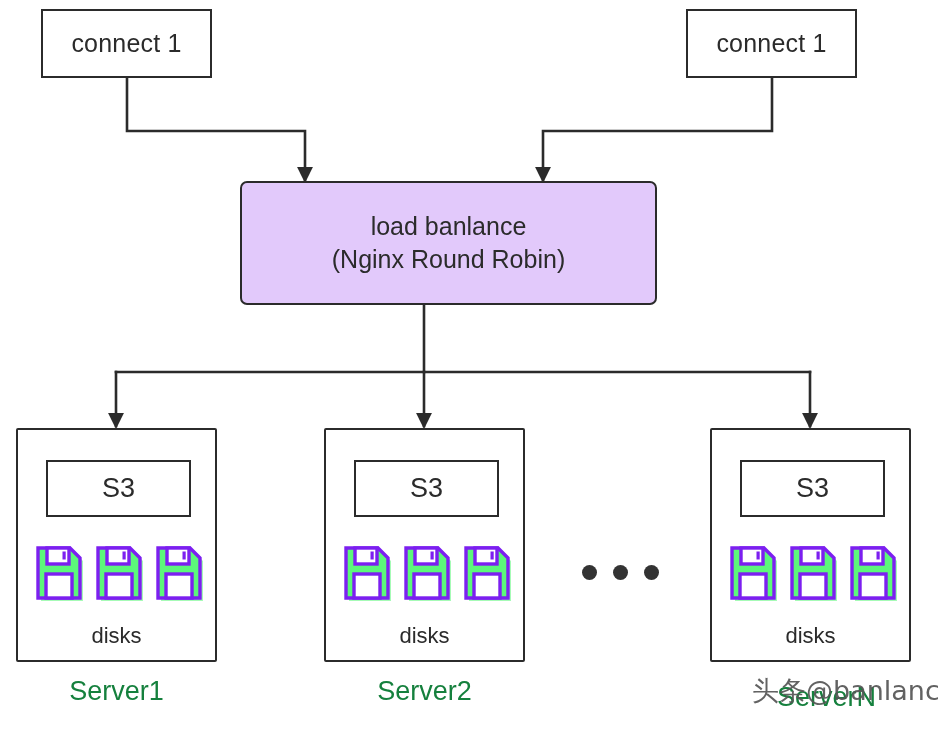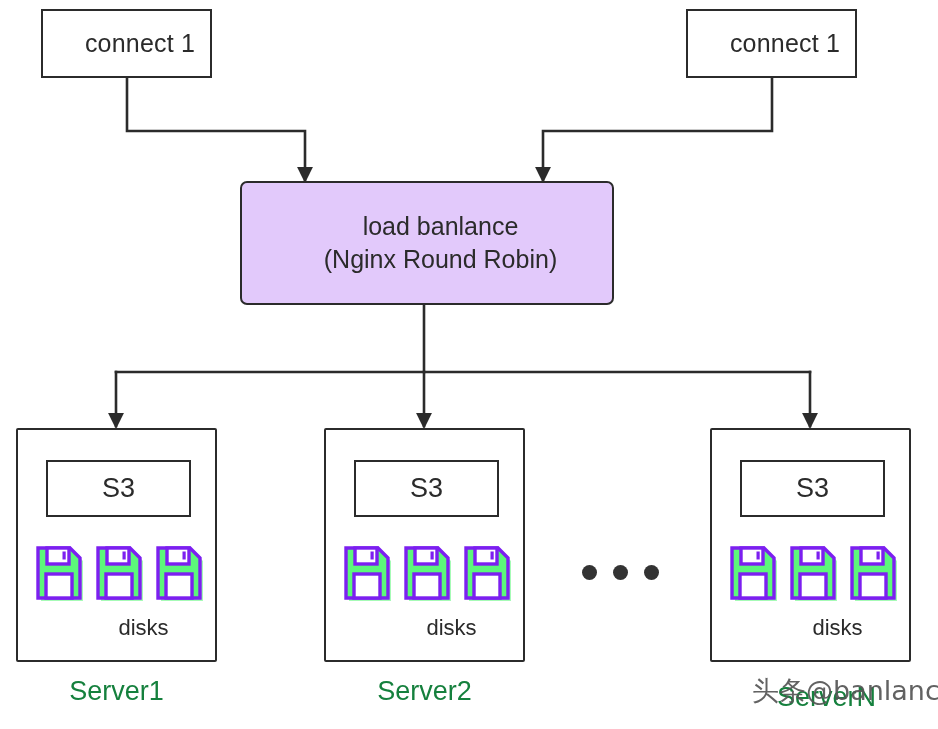--- a/index.html
+++ b/index.html
@@ -28,21 +28,20 @@
 
   
   .node {
     position: absolute;
     box-sizing: border-box;
     display: flex;
     align-items: center;
     justify-content: center;
     text-align: center;
     color: #2b2b2b;
-    padding-left: 27px;
   }
   .client-box {
     border: 2px solid #2b2b2b;
     background: #ffffff;
     font-size: 25px;
     letter-spacing: .2px;
   }
   .lb-box {
     border: 2.5px solid #2b2b2b;
     border-radius: 7px;
@@ -74,20 +73,21 @@
     position: absolute;
     display: flex;
     justify-content: space-between;
   }
   .disks-label {
     position: absolute;
     width: 100%;
     text-align: center;
     font-size: 22px;
     color: #2b2b2b;
+    margin-top: 8px;
   }
   .server-caption {
     position: absolute;
     text-align: center;
     font-size: 27px;
     color: #15803d;
     white-space: nowrap;
   }
   .ellipsis {
     position: absolute;
@@ -140,21 +140,21 @@
   </svg>
 
   <div class="node client-box" style="left:41px; top:9px; width:171px; height:69px;">
     <span>connect 1</span>
   </div>
 
   <div class="node client-box" style="left:686px; top:9px; width:171px; height:69px;">
     <span>connect 1</span>
   </div>
 
-  <div class="node lb-box" style="left:240px; top:181px; width:374px; height:124px;text-align:right;">
+  <div class="node lb-box" style="left:240px; top:181px; width:417px; height:124px;text-align:right;">
     <span class="lb-line">load banlance</span>
     <span class="lb-line">(Nginx Round Robin)</span>
   </div>
 
   <div class="node server-box" style="left:16px; top:428px; width:201px; height:234px;">
     <div class="s3-box" style="left:28px; top:30px; width:145px; height:57px;">
       <span>S3</span>
     </div>
     <div class="disk-row" style="left:16px; top:112px; width:170px;">
       <svg class="floppy" width="50" height="62" viewBox="0 0 50 62">

